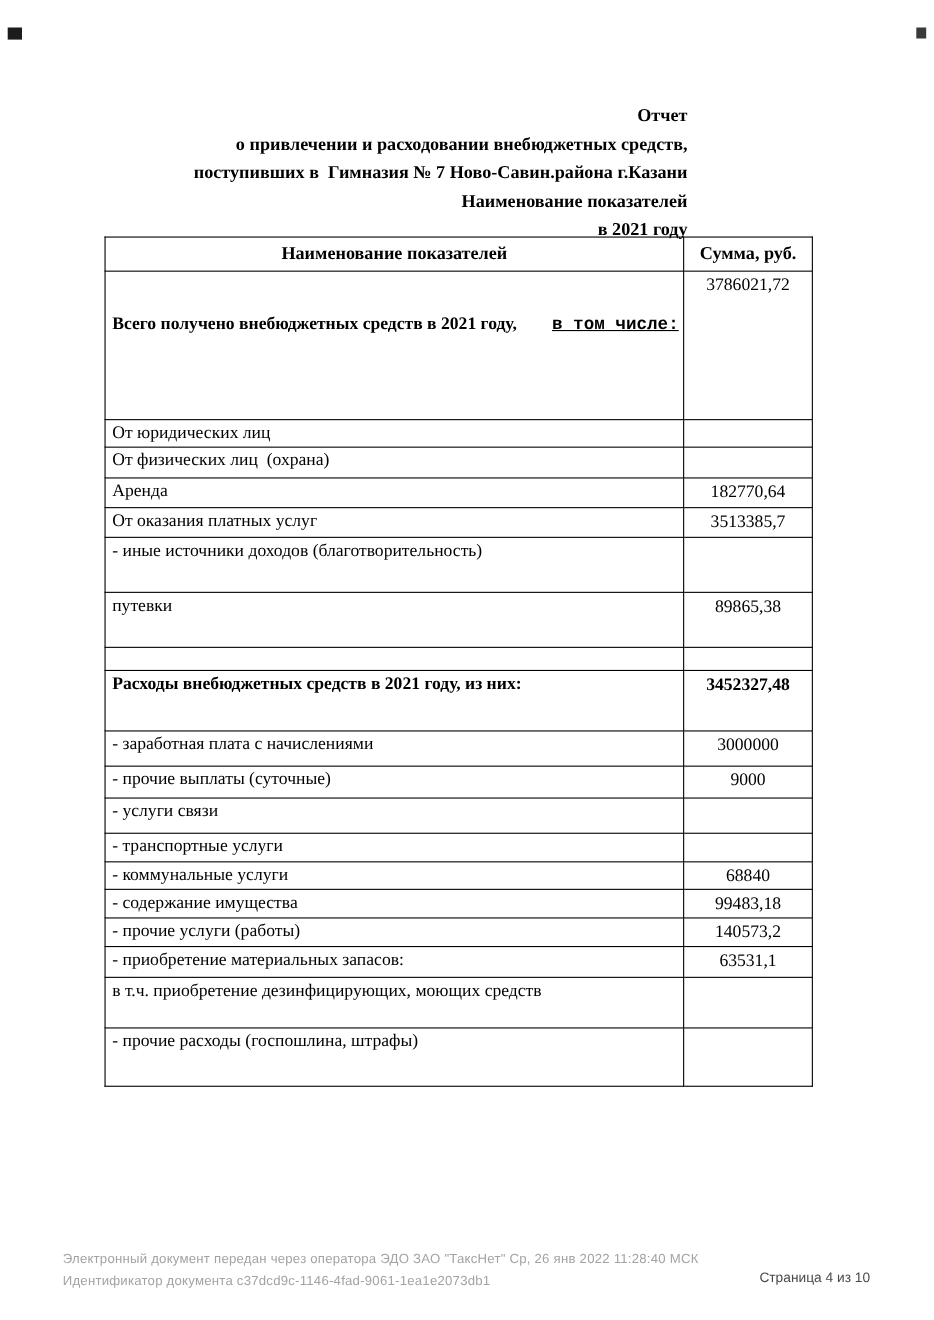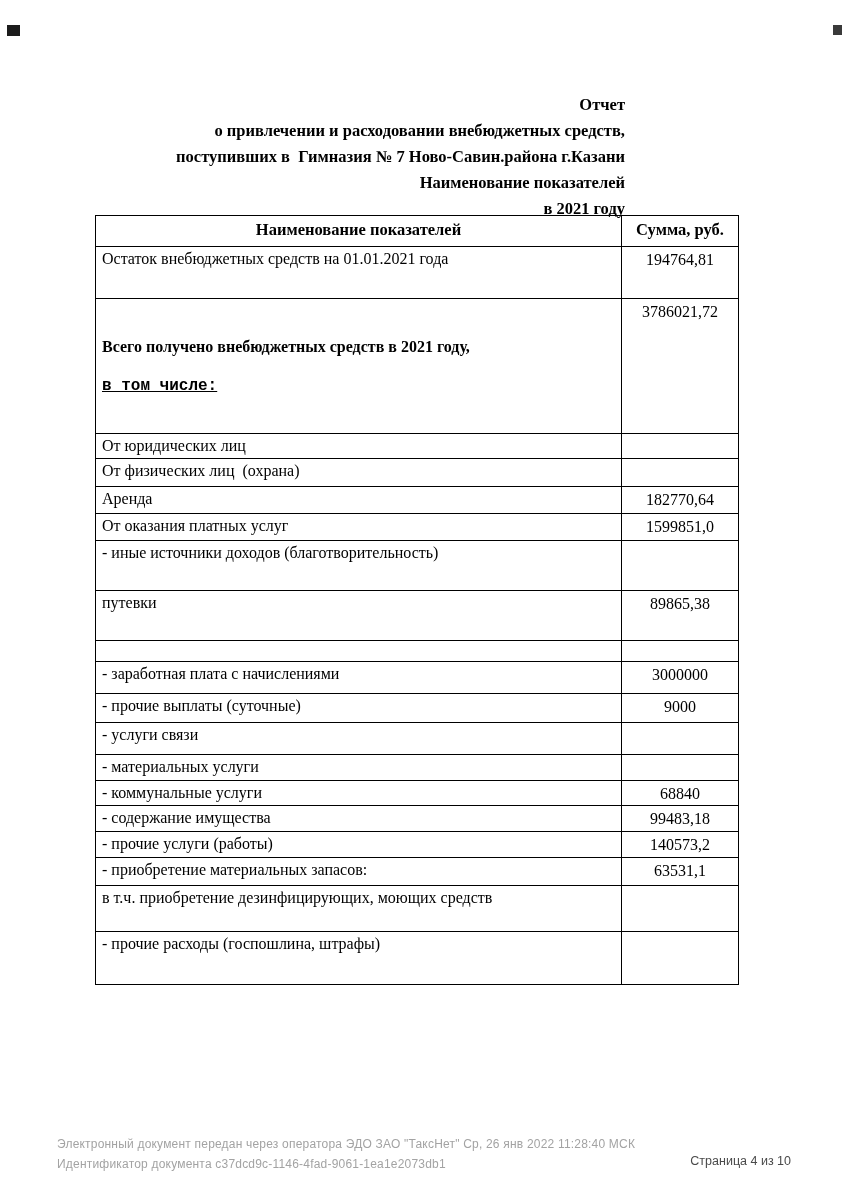--- a/index.html
+++ b/index.html
@@ -22,21 +22,21 @@
   table.report th, table.report td {
     border:1.5px solid #000; vertical-align:top;
   }
   table.report th {
     text-align:center; font-size:16.5px; padding:4px 2px 3px 2px; font-weight:bold;
   }
   td.label { padding:3px 4px 2px 6px; text-align:left; white-space:pre-wrap; }
   td.value { text-align:center; padding-top:4px; }
   tr.bold-label td.label { font-weight:bold; }
   tr.bold-all td { font-weight:bold; }
-  .split-cell { display:flex; flex-direction:column; justify-content:space-between; }
+  .split-cell { display:flex; flex-direction:row; justify-content:space-between; }
   .underline { text-decoration:underline;font-family:Liberation Mono, monospace; }
   .footer {
     position:absolute; left:57px; top:1134px;
     font-family:"Liberation Sans", sans-serif; font-size:12px;
     color:#a3a3a3; line-height:20px; letter-spacing:0.2px;
   }
   .page-label {
     position:absolute; right:58px; top:1154px;
     font-family:"Liberation Sans", sans-serif; font-size:12.5px; color:#4a4a4a;
   }
@@ -61,24 +61,20 @@
     <colgroup>
         <col style="width:526px">
         <col style="width:117px">
       </colgroup>
     <tbody>
       <tr style="height:31px">
         <th>Наименование показателей</th>
         <th>Сумма, руб.</th>
       </tr>
 
-      <tr style="height:52px">
-        <td class="label">Остаток внебюджетных средств на 01.01.2021 года</td>
-        <td class="value">194764,81</td>
-      </tr>
 
       <tr class="bold-label" style="height:66px">
         <td class="label">
           <div class="split-cell" style="height:57px">
             <div>Всего получено внебюджетных средств в 2021 году,</div>
             <div class="underline">в том числе:</div>
           </div>
         </td>
         <td class="value">3786021,72</td>
       </tr>
@@ -93,56 +89,60 @@
         <td class="value"></td>
       </tr>
 
       <tr style="height:27px">
         <td class="label">Аренда</td>
         <td class="value">182770,64</td>
       </tr>
 
       <tr style="height:27px">
         <td class="label">От оказания платных услуг</td>
-        <td class="value">1599851,0</td>
+        <td class="value">3513385,7</td>
       </tr>
 
       <tr style="height:50px">
         <td class="label">- иные источники доходов (благотворительность)</td>
         <td class="value"></td>
       </tr>
 
       <tr style="height:50px">
         <td class="label">путевки</td>
         <td class="value">89865,38</td>
       </tr>
 
       <tr style="height:21px">
         <td class="label"></td>
         <td class="value"></td>
       </tr>
 
+      <tr class="bold-all" style="height:55px">
+        <td class="label">Расходы внебюджетных средств в 2021 году, из них:</td>
+        <td class="value">3452327,48</td>
+      </tr>
 
       <tr style="height:32px">
         <td class="label">- заработная плата с начислениями</td>
         <td class="value">3000000</td>
       </tr>
 
       <tr style="height:29px">
         <td class="label">- прочие выплаты (суточные)</td>
         <td class="value">9000</td>
       </tr>
 
       <tr style="height:32px">
         <td class="label">- услуги связи</td>
         <td class="value"></td>
       </tr>
 
       <tr style="height:26px">
-        <td class="label">- материальных услуги</td>
+        <td class="label">- транспортные услуги</td>
         <td class="value"></td>
       </tr>
 
       <tr style="height:25px">
         <td class="label">- коммунальные услуги</td>
         <td class="value">68840</td>
       </tr>
 
       <tr style="height:26px">
         <td class="label">- содержание имущества</td>

